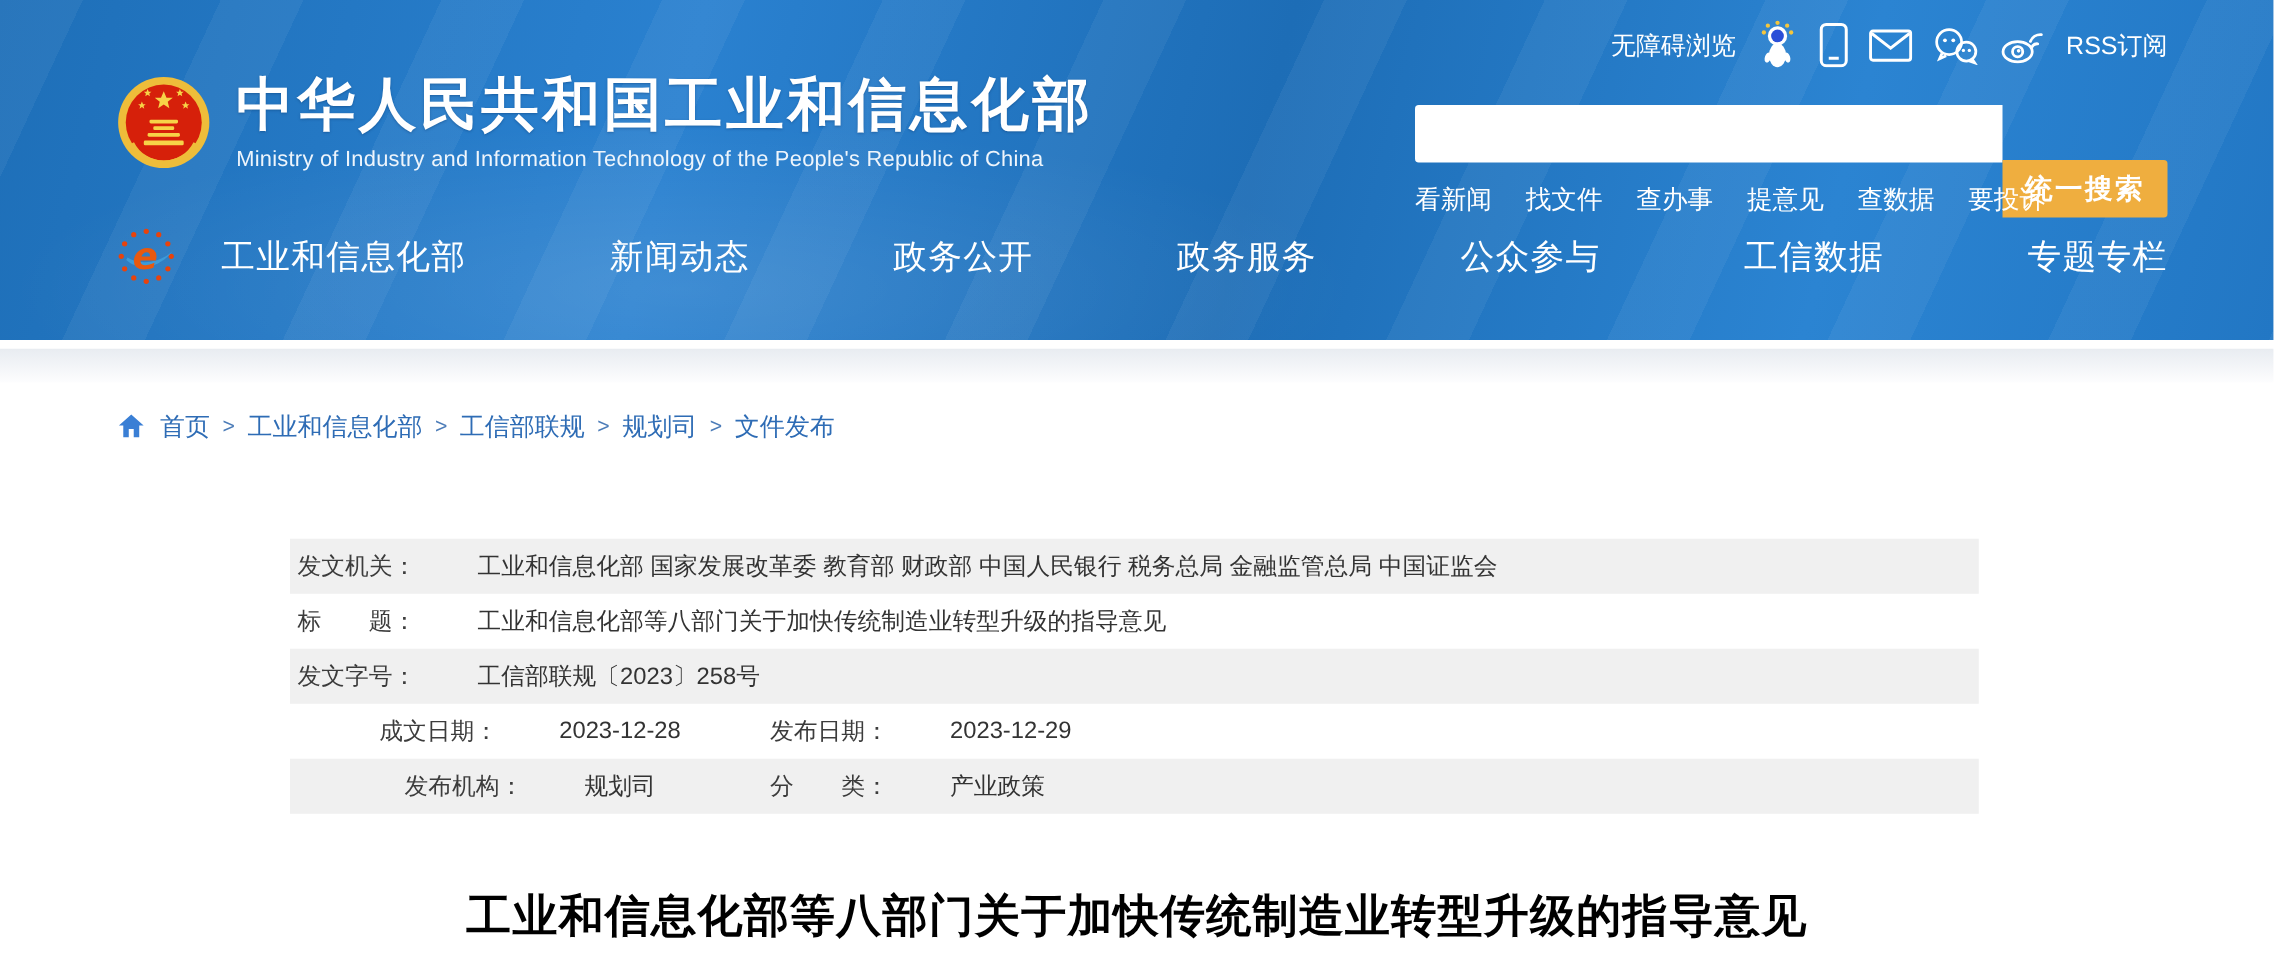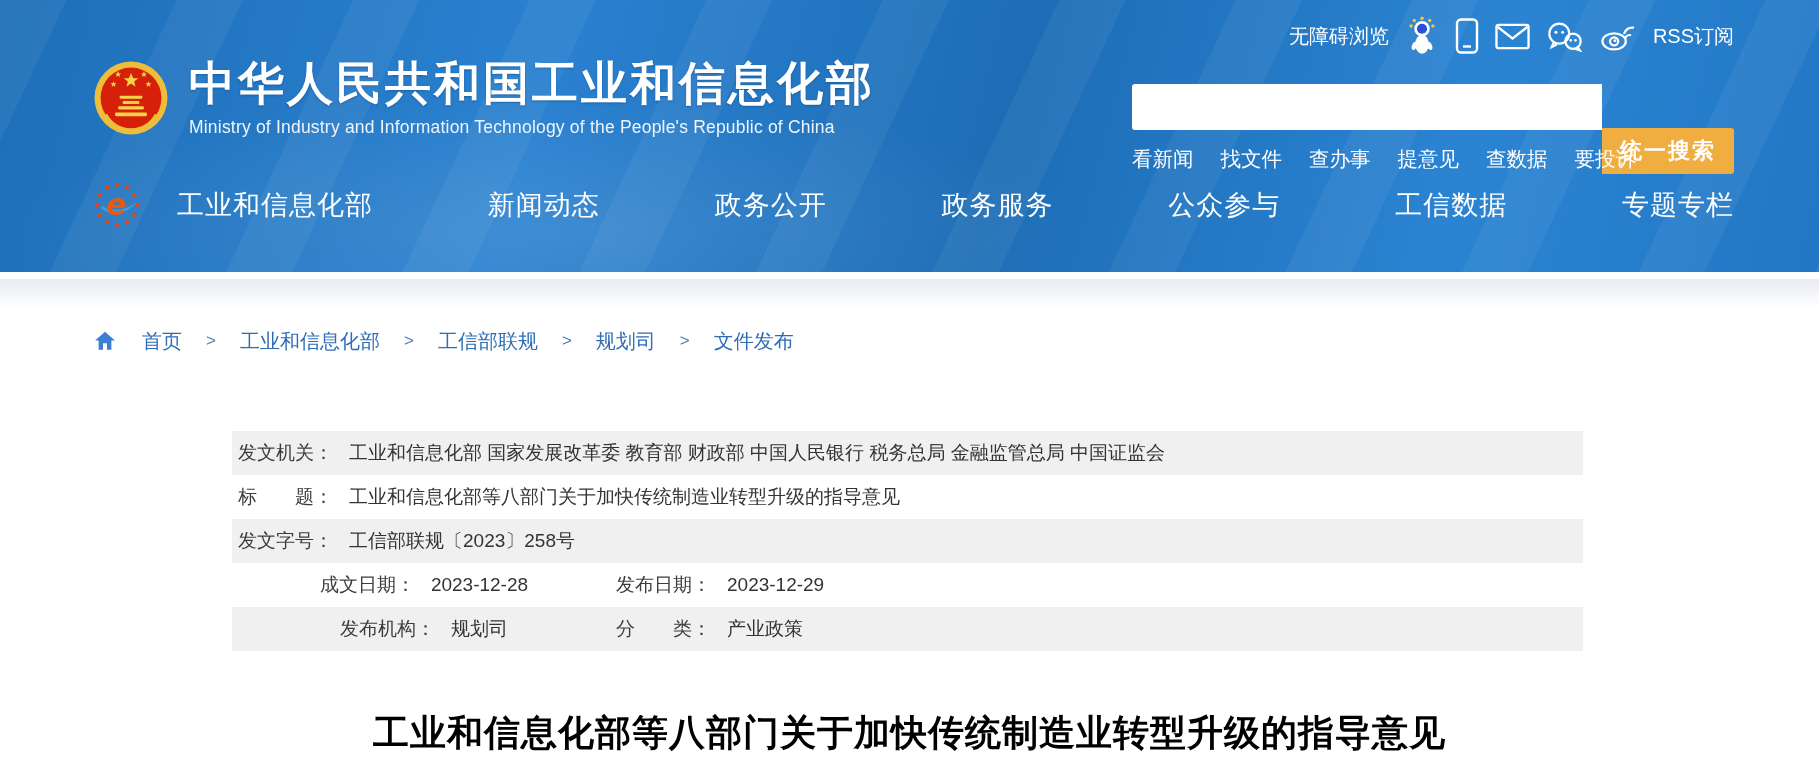--- a/index.html
+++ b/index.html
@@ -43,30 +43,30 @@
   .nav-row { position:absolute; left:93px; right:85px; top:176px; height:58px; display:flex; align-items:center; }
   .nav-logo { width:48px; height:48px; margin-right:36px; flex:0 0 auto; }
   .nav-items { flex:1; display:flex; justify-content:space-between; align-items:center; }
   .nav-items a { color:#fff; font-size:27px; text-decoration:none; letter-spacing:1px; white-space:nowrap; }
 
   
   .strip-gap { height:7px; background:#fff; }
   .strip { height:27px; background:linear-gradient(#e8ecf1,#fdfdfe); }
 
   
-  .breadcrumb { display:flex; align-items:center; gap:24px; padding-left:94px; margin-top:21px; height:28px;text-align:right; }
+  .breadcrumb { display:flex; align-items:center; gap:10px; padding-left:94px; margin-top:21px; height:28px;text-align:right; }
   .breadcrumb a { color:#2e6cb5; font-size:20px; text-decoration:none; white-space:nowrap; }
   .breadcrumb .sep { color:#4c7cb8; font-size:17px; }
   .home-ic { width:22px; height:22px; margin-right:2px; }
 
   
   .doc-table { position:absolute; left:232px; top:431px; width:1351px; }
   .t-row { display:flex; height:44px; align-items:center; font-size:19px; color:#333; }
   .t-row.gray { background:#f0f0f0; }
-  .t-row .cell { display:flex; align-items:center; padding-left:6px; }
+  .t-row .cell { display:flex; align-items:center; padding-left:6px;gap:33px; }
   .t-row .cell.c-first { width:378px; flex:0 0 auto;justify-content:center; }
   .t-row .cell.c-wide { flex:1; }
   .t-label { color:#3c3c3c; white-space:pre; }
   .t-value { color:#333; margin-left:16px; white-space:nowrap; }
 
   
   .doc-title { position:absolute; left:0; right:0; top:709px; text-align:center;
     font-size:36px; font-weight:bold; color:#000; letter-spacing:1px; }
 </style>
 </head>

